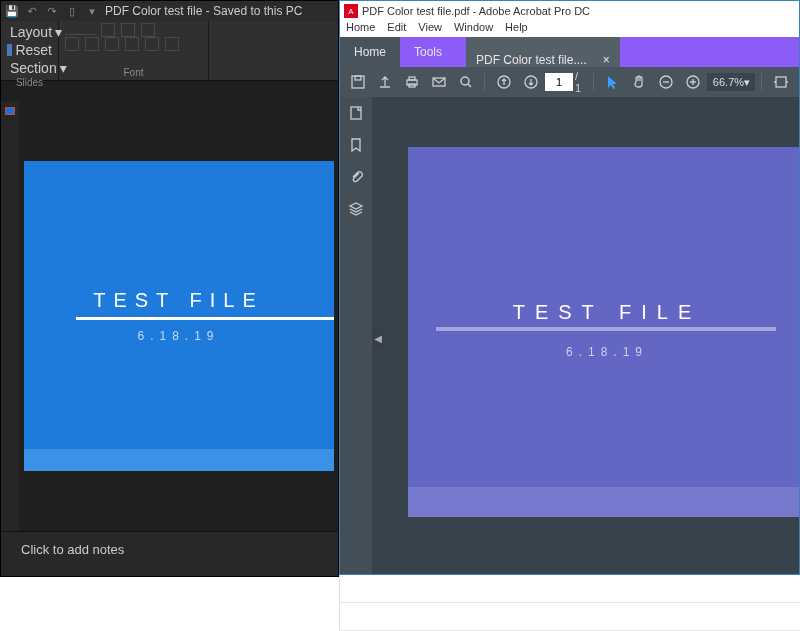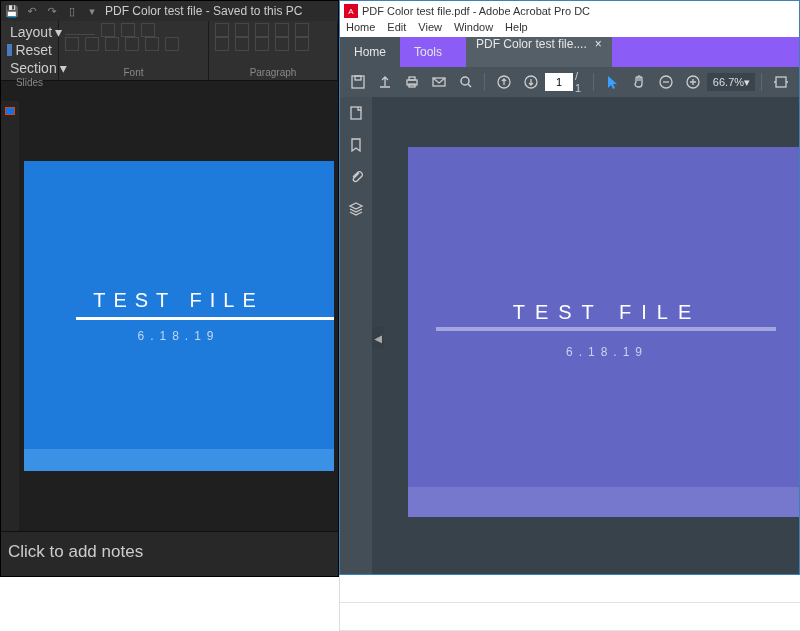--- a/index.html
+++ b/index.html
@@ -29,36 +29,36 @@
   .thumb-rail { width: 18px; background: #262626; padding-top: 4px; display:flex; flex-direction:column; align-items:center;}
   .thumb { width: 10px; height: 8px; border: 1px solid #d24726; background: #1e6fd6; margin-top:2px;}
   .slide-area { flex: 1; display: flex; align-items: center; justify-content: center; }
   .slide {
     width: 310px; height: 310px; background: #1e7bdc; position: relative; overflow:hidden;
   }
   .slide-title { position:absolute; top: 128px; left:0; right:0; text-align:center; color:#fff; font-weight:300; letter-spacing:8px; font-size:20px;}
   .slide-rule { position:absolute; top:156px; left:52px; right:0; height:3px; background:#fff;}
   .slide-date { position:absolute; top:168px; left:0; right:0; text-align:center; color:#c0d8f5; letter-spacing:6px; font-size:12px;}
   .slide-band { position:absolute; left:0; right:0; bottom:0; height:22px; background:#3b91e6;}
-  .notes { position: absolute; left: 0; right: 0; bottom: 0; height: 45px; background: #282828; border-top:1px solid #111; color:#ccc; font-size:17px; padding:10px 7px; }
+  .notes { position: absolute; left: 0; right: 0; bottom: 0; height: 45px; background: #282828; border-top:1px solid #111; color:#ccc; font-size:13px; padding:10px 20px; }
 
   
   .acro {
     position: absolute; left: 339px; top: 0; right: 0; height: 575px;
     background: #fff; color: #222; font-size: 11px;
     border: 1px solid #4a6; border-color:#3a83b8;
   }
   .acro-titlebar { height: 20px; display: flex; align-items: center; padding: 0 4px; gap: 4px; background:#fff;}
   .acro-title { color:#333; }
   .pdf-icon { width:14px; height:14px; background:#d02; color:#fff; font-size:8px; display:flex; align-items:center; justify-content:center;}
   .acro-menu { height: 16px; display: flex; gap: 12px; padding: 0 6px; color:#333; font-size:11px;}
   .acro-tabbar { height: 30px; background:#8b5cf6; display:flex; align-items:stretch; color:#e6e6e6; font-size:12px;}
   .acro-tab { padding: 0 14px; display:flex; align-items:center; }
   .acro-tab.home { background:#48535c;}
-  .acro-doctab { background:#555f68; display:flex; align-items:flex-start; padding:0 10px; margin-left:10px; gap:8px;}
+  .acro-doctab { background:#555f68; display:flex; align-items:flex-end; padding:0 10px; margin-left:10px; gap:16px;}
   .acro-doctab .close { font-size:12px;}
   .acro-toolbar { height: 30px; background:#48535c; display:flex; align-items:center; padding:0 6px; gap:2px; color:#d0d0d0;}
   .tbtn { width:26px; height:22px; display:flex; align-items:center; justify-content:center; font-size:14px;}
   .tsep { width:1px; height:18px; background:#5d6770; margin:0 4px;}
   .page-input { width:28px; height:18px; background:#fff; color:#000; text-align:center; font-size:11px; border:none;}
   .page-count { color:#ccc; font-size:11px; }
   .arrow-blue svg { fill:#3aa0ff; }
   .zoom-box { min-width:48px; height:18px; background:#3a444d; display:flex; align-items:center; justify-content:center; padding:0 4px; color:#ddd; }
   .acro-body { position:absolute; top:96px; left:0; right:0; bottom:0; background:#38424b; display:flex;}
   .acro-rail { width:32px; background:#444e57; display:flex; flex-direction:column; align-items:center; padding-top:8px; gap:14px; color:#c8c8c8;}
@@ -115,37 +115,20 @@
       <div class="ribbon-disabled-row">
         <span class="rib-sq"></span>
           <span class="rib-sq"></span>
           <span class="rib-sq"></span>
           <span class="rib-sq"></span>
           <span class="rib-sq"></span>
           <span class="rib-sq"></span>
       </div>
       <div class="ribbon-group-label">Font</div>
     </div>
-    <div class="ribbon-group" style="flex:1">
-      <div class="ribbon-disabled-row">
-        <span class="rib-sq"></span>
-          <span class="rib-sq"></span>
-          <span class="rib-sq"></span>
-          <span class="rib-sq"></span>
-          <span class="rib-sq"></span>
-      </div>
-      <div class="ribbon-disabled-row">
-        <span class="rib-sq"></span>
-          <span class="rib-sq"></span>
-          <span class="rib-sq"></span>
-          <span class="rib-sq"></span>
-          <span class="rib-sq"></span>
-      </div>
-      <div class="ribbon-group-label">Paragraph</div>
-    </div>
   </div>
 
   <div class="ppt-workarea">
     <div class="thumb-rail">
       <div class="thumb"></div>
     </div>
     <div class="slide-area">
       <div class="slide">
         <div class="slide-title">TEST FILE</div>
         <div class="slide-rule"></div>

